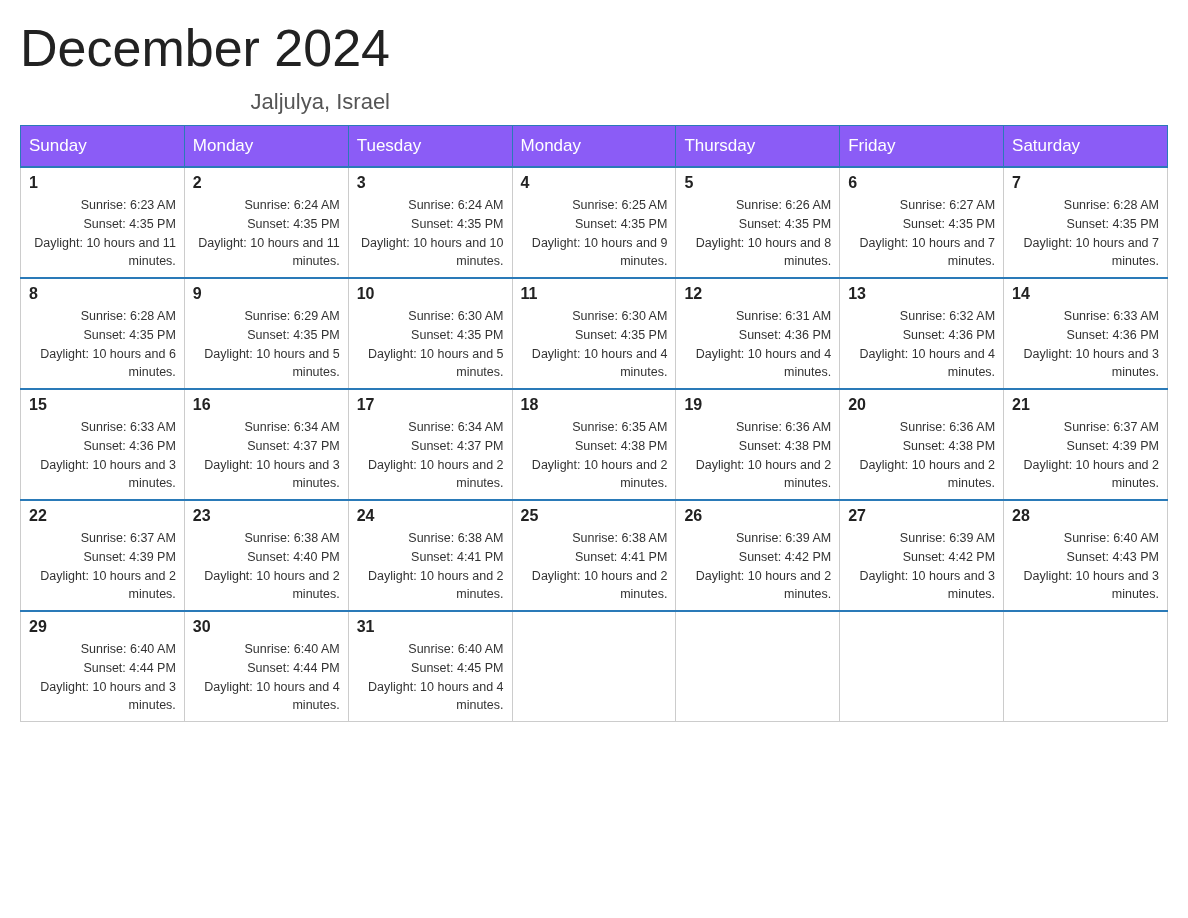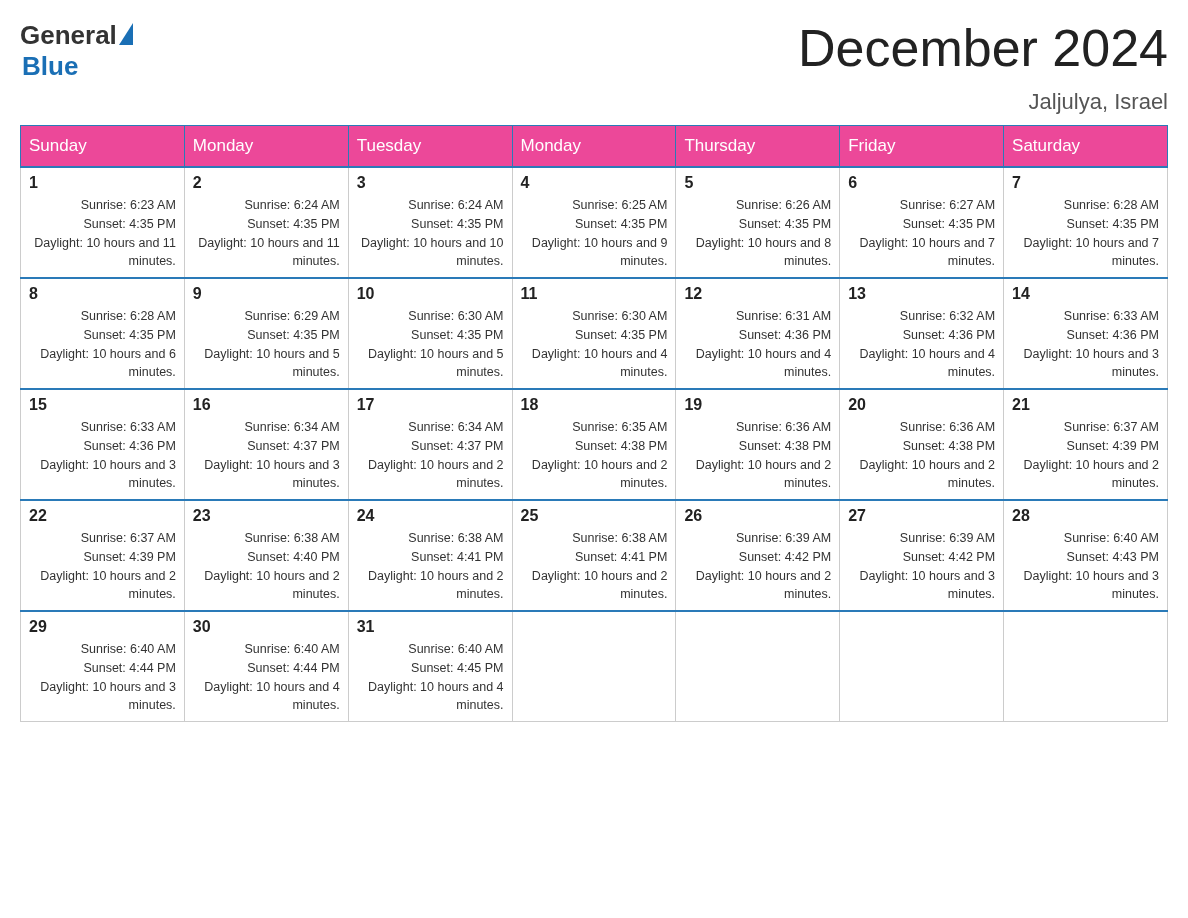--- a/index.html
+++ b/index.html
@@ -62,21 +62,21 @@
       font-size: 22px;
       color: #555;
       margin-top: 12px;
     }
     .calendar-table {
       width: 100%;
       border-collapse: collapse;
       margin-top: 10px;
     }
     .calendar-table th {
-      background-color: #ec4899;
+      background-color: #8b5cf6;
       color: white;
       font-size: 17px;
       font-weight: normal;
       padding: 10px 8px;
       text-align: left;
       border: 1px solid #2a7ab8;
     }
     .calendar-table td {
       border: 1px solid #ccc;
       vertical-align: top;
@@ -100,29 +100,20 @@
       background: #fff;
     }
     .week-row td {
       border-top: 2px solid #2a7ab8;
     }
   </style>
 </head>
 <body>
 
 <div class="header">
-  <div class="logo">
-    <div class="logo-wrap">
-      <div class="logo-line1">
-        <span class="logo-text-general">General</span>
-        <div class="logo-triangle"></div>
-      </div>
-      <div class="logo-line2">Blue</div>
-    </div>
-  </div>
   <div class="title-section">
     <div class="month-title">December 2024</div>
     <div class="location">Jaljulya, Israel</div>
   </div>
 </div>
 
 <table class="calendar-table">
   <thead>
     <tr>
     <th>Sunday</th>

